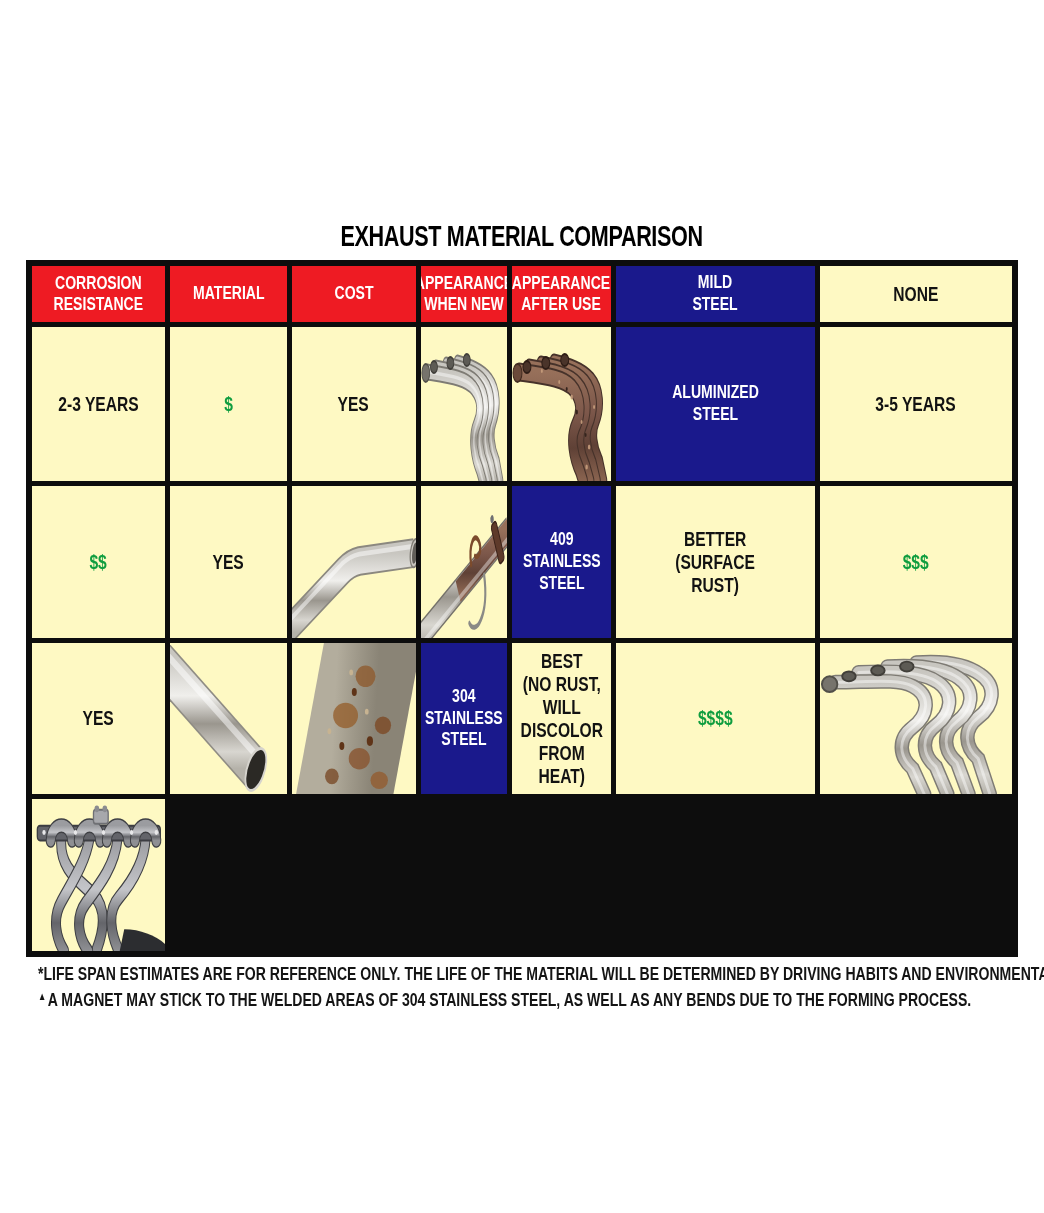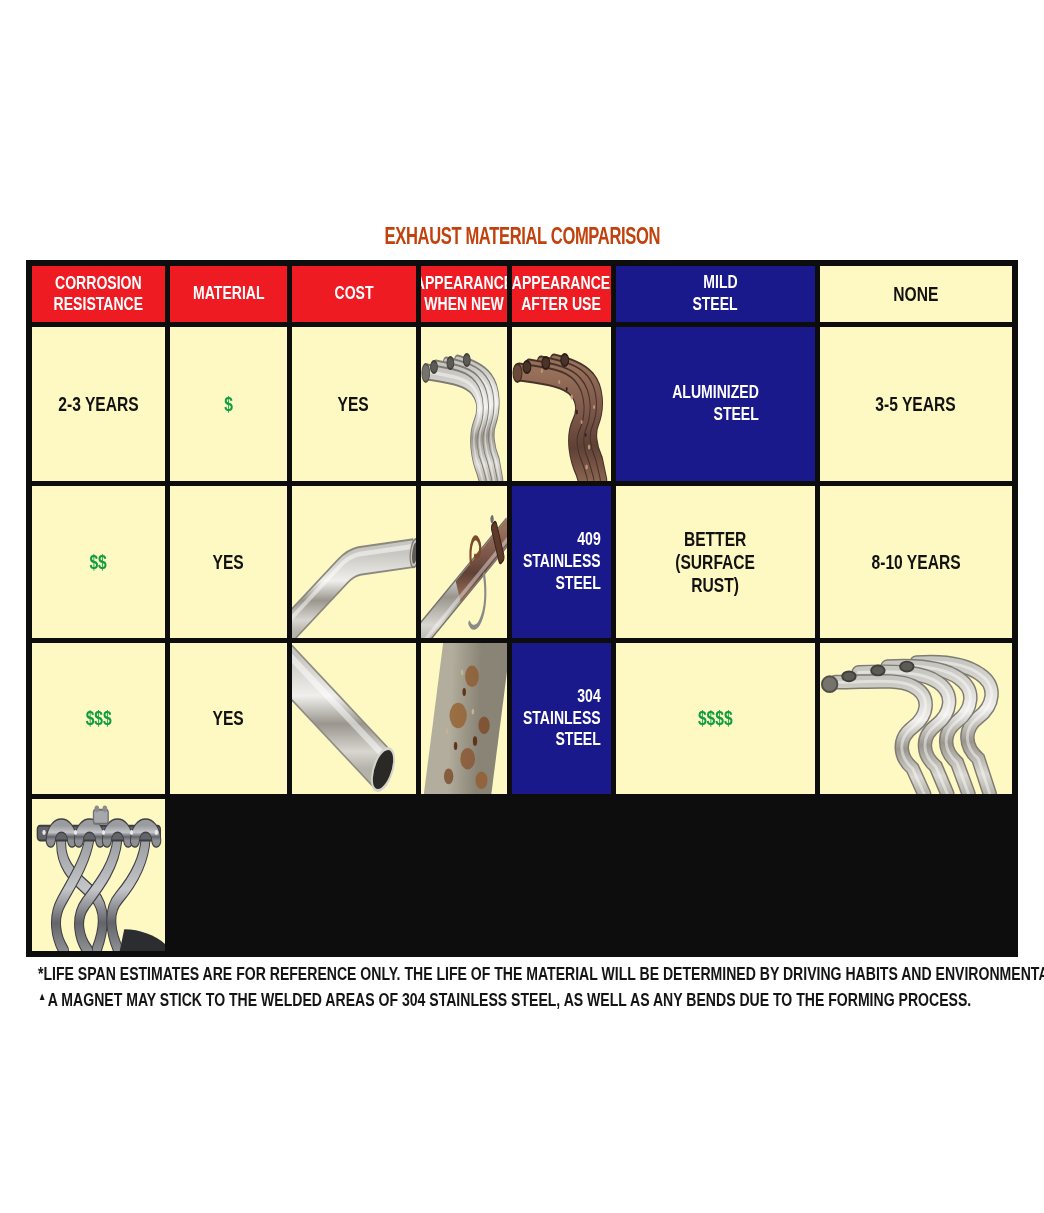--- a/index.html
+++ b/index.html
@@ -1,32 +1,32 @@
 <!DOCTYPE html>
 <html><head>
 <meta charset="utf-8">
 <style>
   html,body{margin:0;padding:0;background:#fff;}
   .page{position:relative;width:1044px;height:1213px;background:#fff;overflow:hidden;
         font-family:"Liberation Sans",sans-serif;font-weight:bold;color:#141414;}
   .title{position:absolute;left:0;top:219px;width:100%;text-align:center;
-         font-size:23px;line-height:34px;color:#c2410c;}
+         font-size:30px;line-height:34px;color:#000000;}
   .cond{display:inline-block;transform:scaleX(0.78);white-space:pre-line;}
   .title .cond{transform:scaleX(0.72);letter-spacing:-0.5px;}
 
   .tbl{position:absolute;left:26px;top:260px;
        display:grid;
        grid-template-columns:133px 117px 124px 86px 99px 199px 192px;
        grid-template-rows:56px 154px 152px 151px 152px;
        gap:5px;background:#0d0d0d;border:6px solid #0d0d0d;}
   .cell{display:flex;align-items:center;justify-content:center;background:#fef9c3;
         text-align:center;overflow:hidden;}
   .hdr{background:#ee1b23;color:#fff;}
   .t-hdr{font-size:18px;line-height:1.18;}
-  .mat{background:#1a198c;color:#fff;text-align:right;}
+  .mat{background:#1a198c;color:#fff;}
   .t-mat{font-size:18px;line-height:1.22;}
   .t-body{font-size:20px;line-height:1.15;color:#121212;}
   .t-cost{font-size:20px;color:#0f9d3f;}
   .tri{font-size:11px;vertical-align:7px;margin-left:1px;}
   .photo{padding:0;}
   .photo svg{width:100%;height:100%;display:block;}
 
   .footnotes{position:absolute;left:38px;top:962px;color:#141414;}
   .fn{font-size:18.5px;line-height:23px;white-space:nowrap;}
   .fn .cond{transform:scaleX(0.76);transform-origin:left center;white-space:nowrap;}
@@ -209,23 +209,20 @@
         <span class="cond t-mat">409
 STAINLESS
 STEEL</span>
       </div>
     <div class="cell">
         <span class="cond t-body">BETTER
 (SURFACE
 RUST)</span>
       </div>
     <div class="cell">
-        <span class="cond t-body">8-10 YEARS</span>
-      </div>
-    <div class="cell">
         <span class="cond t-cost">$$$</span>
       </div>
     <div class="cell">
         <span class="cond t-body"><span>YES</span><sup class="tri"></sup></span>
       </div>
     <div class="cell photo">
       <svg viewBox="0 0 199 154" preserveAspectRatio="none" role="img" aria-label="new 409 stainless steel straight tube, polished">
         <g fill="none">
           <path d="M-24 14 L144 128" stroke="#8f8c84" stroke-width="48"></path>
           <path d="M-24 14 L144 128" stroke="url(#gSilver)" stroke-width="44"></path>
@@ -258,20 +255,26 @@
             <circle cx="60" cy="90" r="3"></circle>
             <circle cx="120" cy="70" r="3"></circle>
           </g>
       </svg>
     </div>
 
     <div class="cell mat">
         <span class="cond t-mat">304
 STAINLESS
 STEEL</span>
+      </div>
+    <div class="cell">
+        <span class="cond t-body">BEST
+(NO RUST,
+WILL DISCOLOR
+FROM HEAT)</span>
       </div>
     <div class="cell">
         <span class="cond t-cost">$$$$</span>
       </div>
     <div class="cell photo">
       <svg viewBox="0 0 199 154" preserveAspectRatio="none" role="img" aria-label="new 304 stainless steel headers, bright">
         <g fill="none" stroke-linecap="round">
           <path d="M100 20 C128 18 152 22 166 32 C184 44 180 64 164 76 C148 88 150 106 164 118 L176 154" stroke="#7e7b74" stroke-width="15"></path>
             <path d="M100 20 C128 18 152 22 166 32 C184 44 180 64 164 76 C148 88 150 106 164 118 L176 154" stroke="url(#gSilver)" stroke-width="12"></path>
             <path d="M100 20 C128 18 152 22 166 32 C184 44 180 64 164 76 C148 88 150 106 164 118 L176 154" stroke="rgba(255,255,255,.45)" stroke-width="3"></path>

